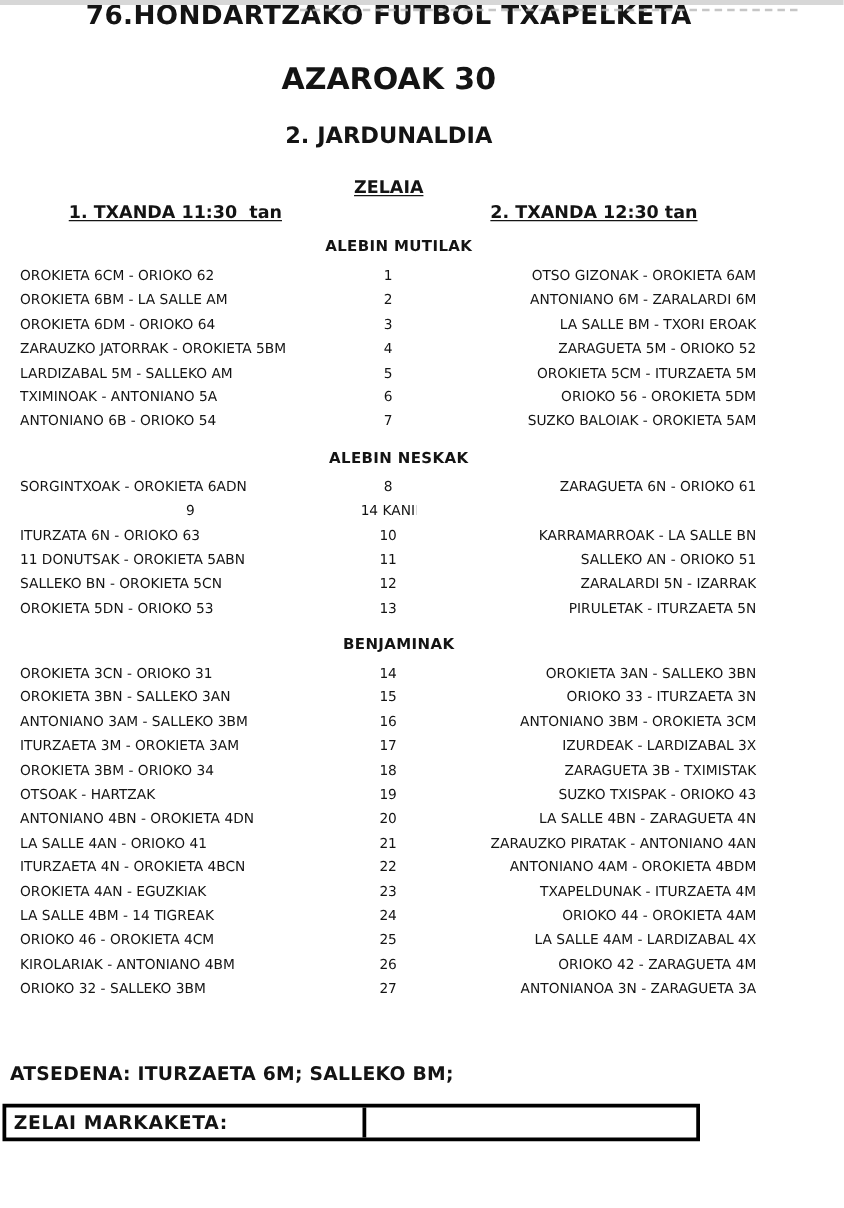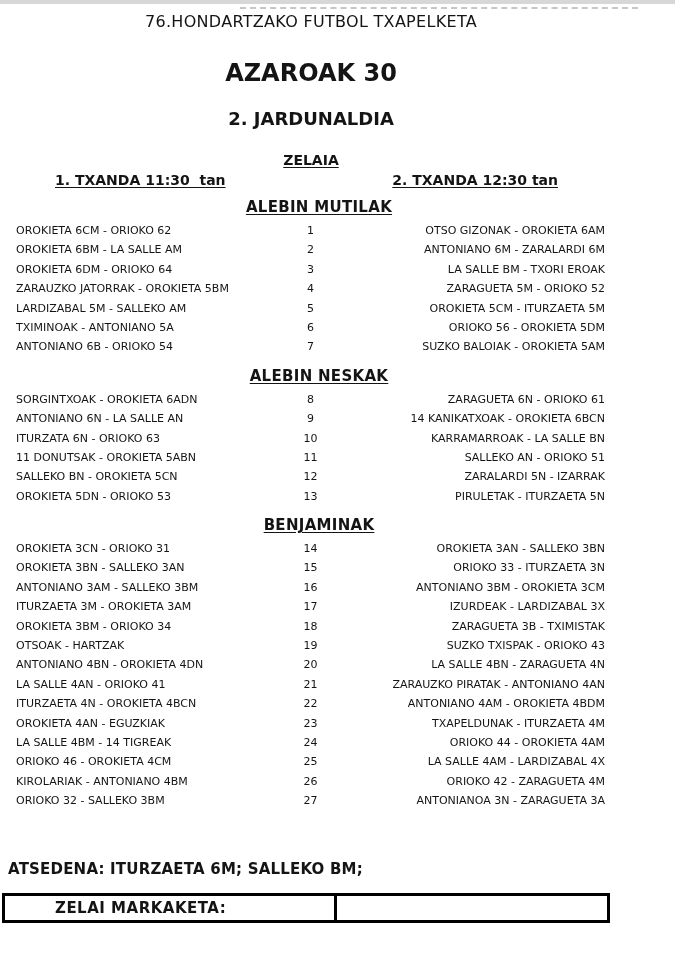--- a/index.html
+++ b/index.html
@@ -16,22 +16,22 @@
     position: absolute; top: 0; left: 0; width: 675px; height: 4px;
     background: #d7d7d7;
   }
   .top-dashes {
     position: absolute; top: 7px; left: 240px; width: 398px; height: 0;
     border-top: 2px dashed #bdbdbd; opacity: .85;
   }
   .content { width: 622px; }
 
   .title {
-    padding-top: 10px; text-align: center;
-    font-size: 16px; font-weight: normal; line-height: 24px;
+    text-align: center;
+    font-size: 21px; font-weight: bold; line-height: 24px;
     letter-spacing: 0.3px;
   }
   .date {
     margin-top: 28px; text-align: center;
     font-size: 24px; font-weight: bold; line-height: 23px;
   }
   .matchday {
     margin-top: 23px; text-align: center;
     font-size: 18px; font-weight: bold; line-height: 21px;
   }
@@ -46,48 +46,47 @@
   }
   .txanda1 { margin-left: 55px; text-decoration: underline; text-underline-offset: 2px; white-space: pre; }
   .txanda2 { margin-left: auto; margin-right: 64px; text-decoration: underline; text-underline-offset: 2px; white-space: pre; }
   .gurutze {
     margin-top: 7px; margin-left: 26px;
     font-size: 14px; font-weight: bold; line-height: 16px;
   }
 
   .section-header {
     margin-top: 10px; margin-bottom: 4px;
-    text-align: center; font-size: 15px; font-weight: bold;
+    text-align: center; font-size: 12px; font-weight: bold;
     line-height: 19px; height: 19px;
-    text-decoration: underline; text-underline-offset: 2px;
+    text-underline-offset: 2px;
     letter-spacing: 0.3px;
     padding-left: 16px;
   }
   .match-row {
     display: grid; grid-template-columns: 1fr 44px 1fr;
     padding: 0 17px 0 16px;
     height: 19.4px; line-height: 19.4px;
     font-size: 11px;
   }
   .match-left  { text-align: left;  white-space: nowrap; overflow: hidden; }
   .match-num   { text-align: center; }
   .match-right { text-align: right; white-space: nowrap; overflow: hidden; }
 
   .atsedena {
     margin-top: 50px; margin-left: 8px;
     font-size: 15px; font-weight: bold; line-height: 17px;
     letter-spacing: 0.2px;
   }
   .marking-box {
     margin-top: 15px; margin-left: 2px;
-    width: 608px; height: 30px;
+    width: 558px; height: 30px;
     border: 3px solid #000;
     display: flex;
     background: #fff;
-    padding-left: 44px;
   }
   .marking-label-cell {
     width: 288px; border-right: 3px solid #000;
     padding-left: 6px;
     font-size: 15px; font-weight: bold; line-height: 24px;
     letter-spacing: 0.5px;
   }
   .marking-value-cell { flex: 1; }
 </style>
 </head>
@@ -146,21 +145,20 @@
           <span class="match-num">7</span>
           <span class="match-right">SUZKO BALOIAK - OROKIETA 5AM</span>
         </div>
         <div class="section-header">ALEBIN NESKAK</div>
         <div class="match-row">
           <span class="match-left">SORGINTXOAK - OROKIETA 6ADN</span>
           <span class="match-num">8</span>
           <span class="match-right">ZARAGUETA 6N - ORIOKO 61</span>
         </div>
         <div class="match-row">
-          <span class="match-left">ANTONIANO 6N - LA SALLE AN</span>
           <span class="match-num">9</span>
           <span class="match-right">14 KANIKATXOAK - OROKIETA 6BCN</span>
         </div>
         <div class="match-row">
           <span class="match-left">ITURZATA 6N - ORIOKO 63</span>
           <span class="match-num">10</span>
           <span class="match-right">KARRAMARROAK - LA SALLE BN</span>
         </div>
         <div class="match-row">
           <span class="match-left">11 DONUTSAK - OROKIETA 5ABN</span>

